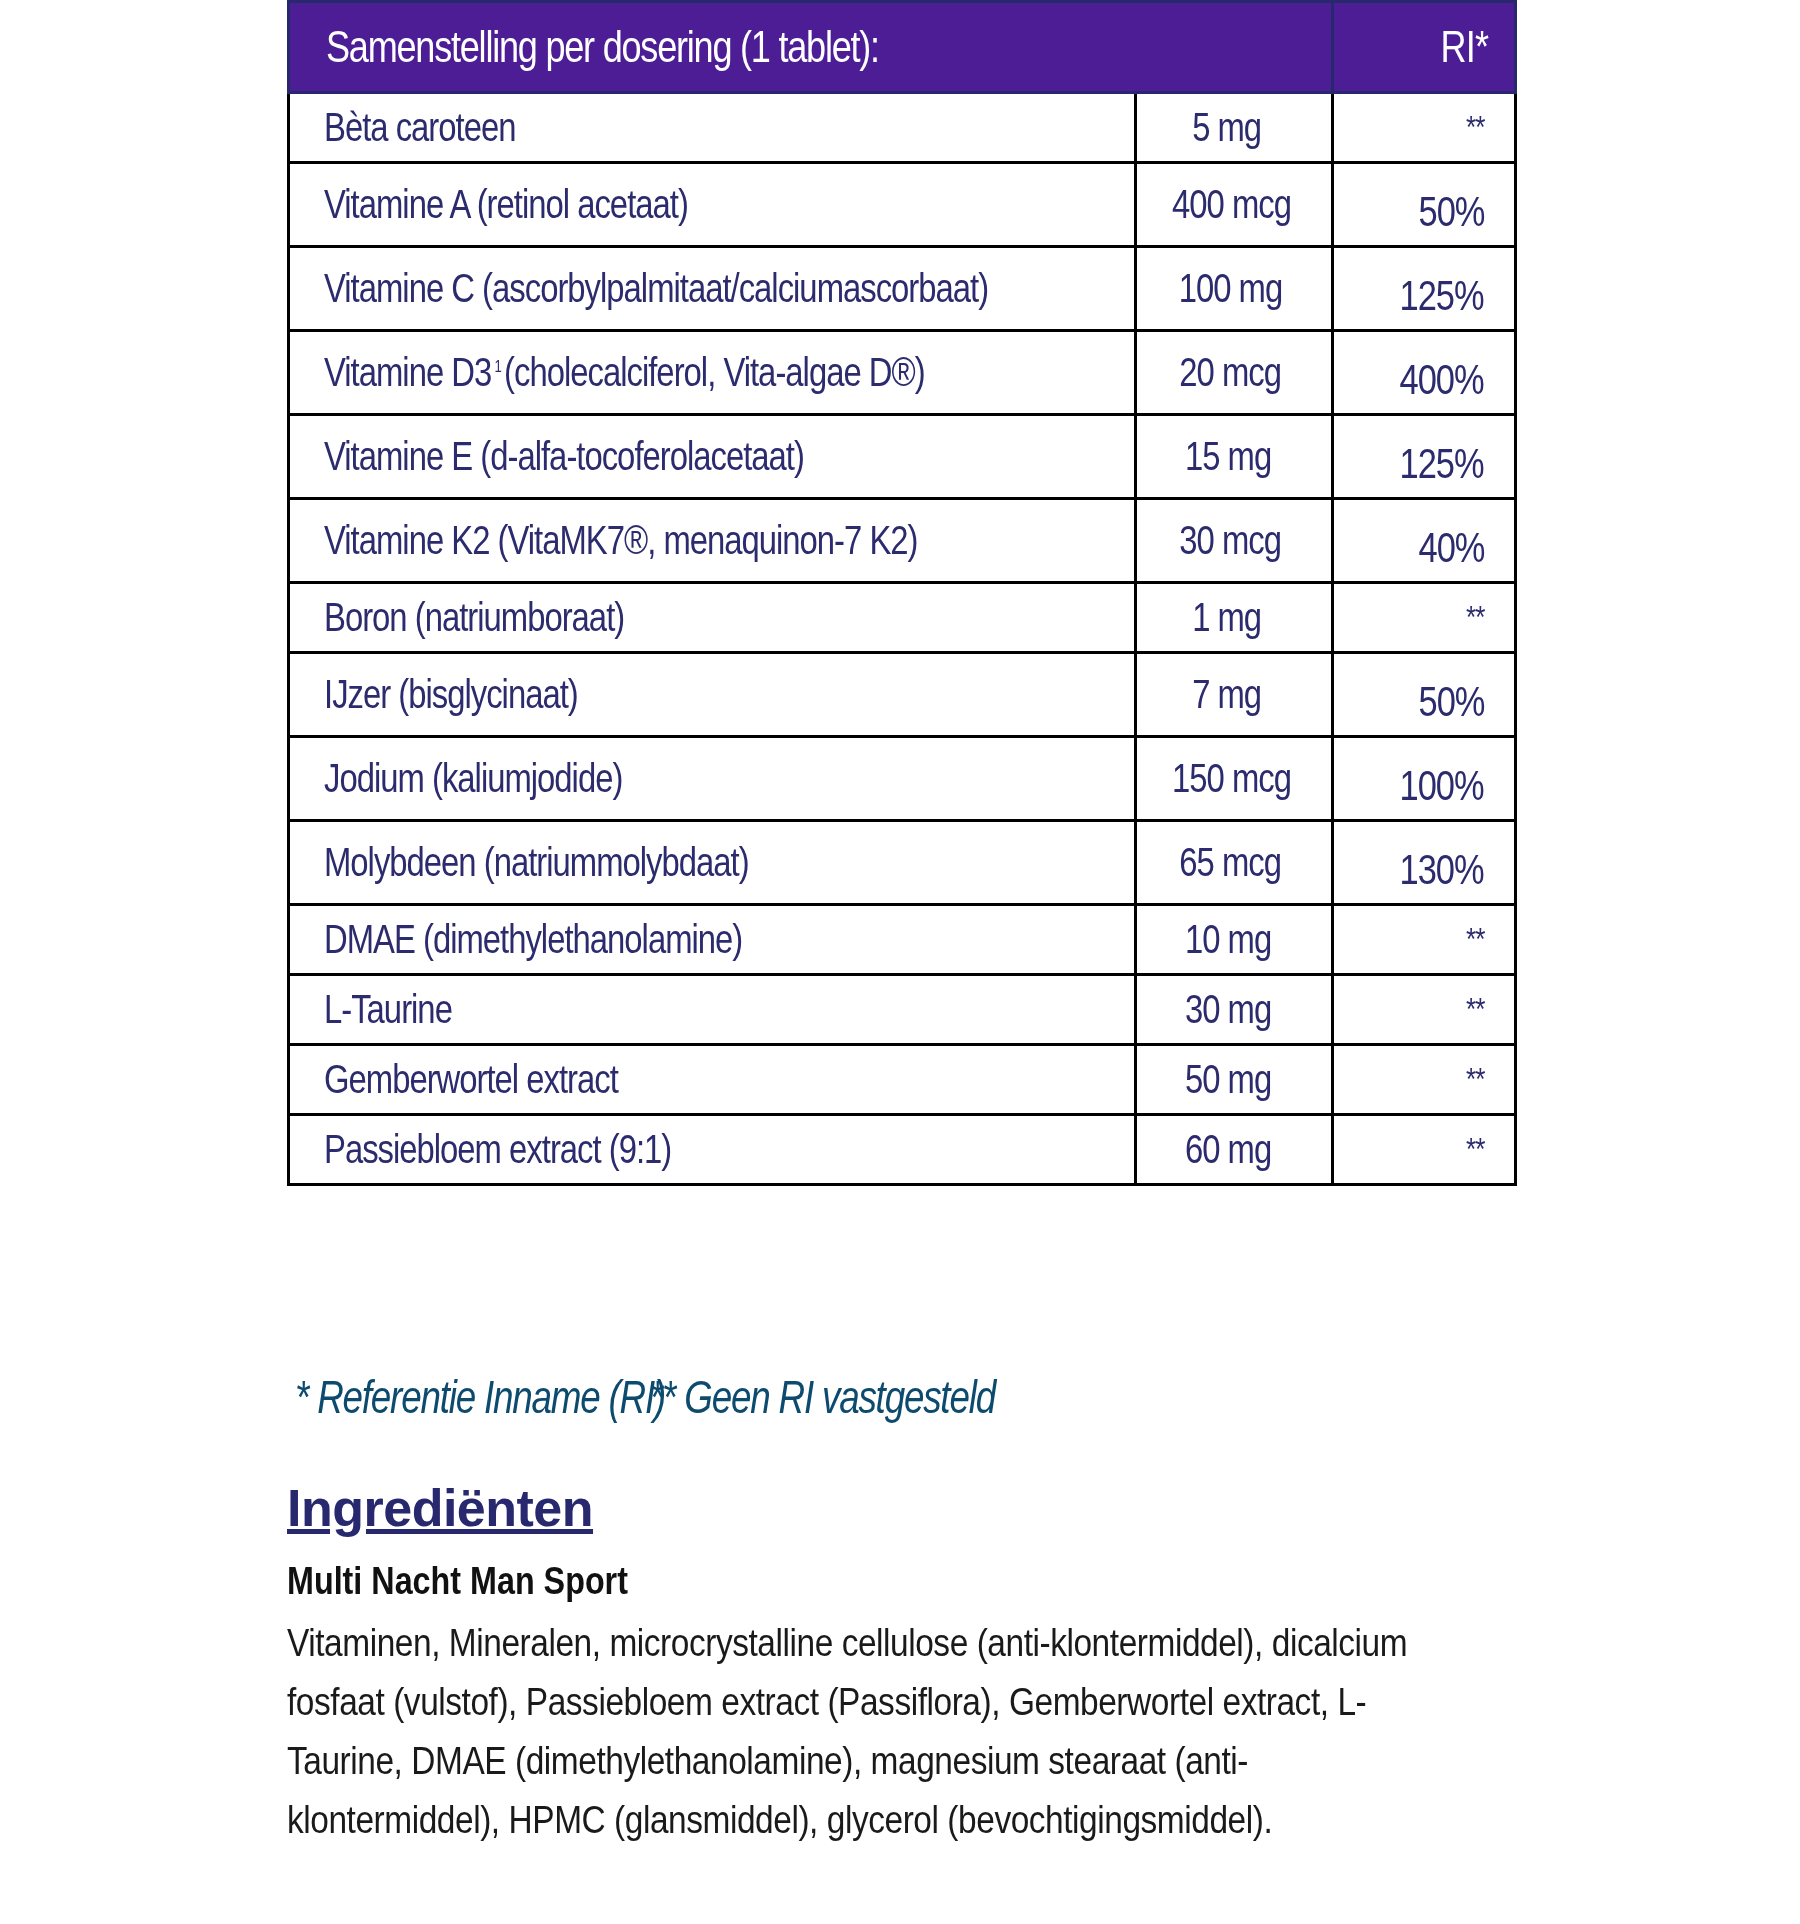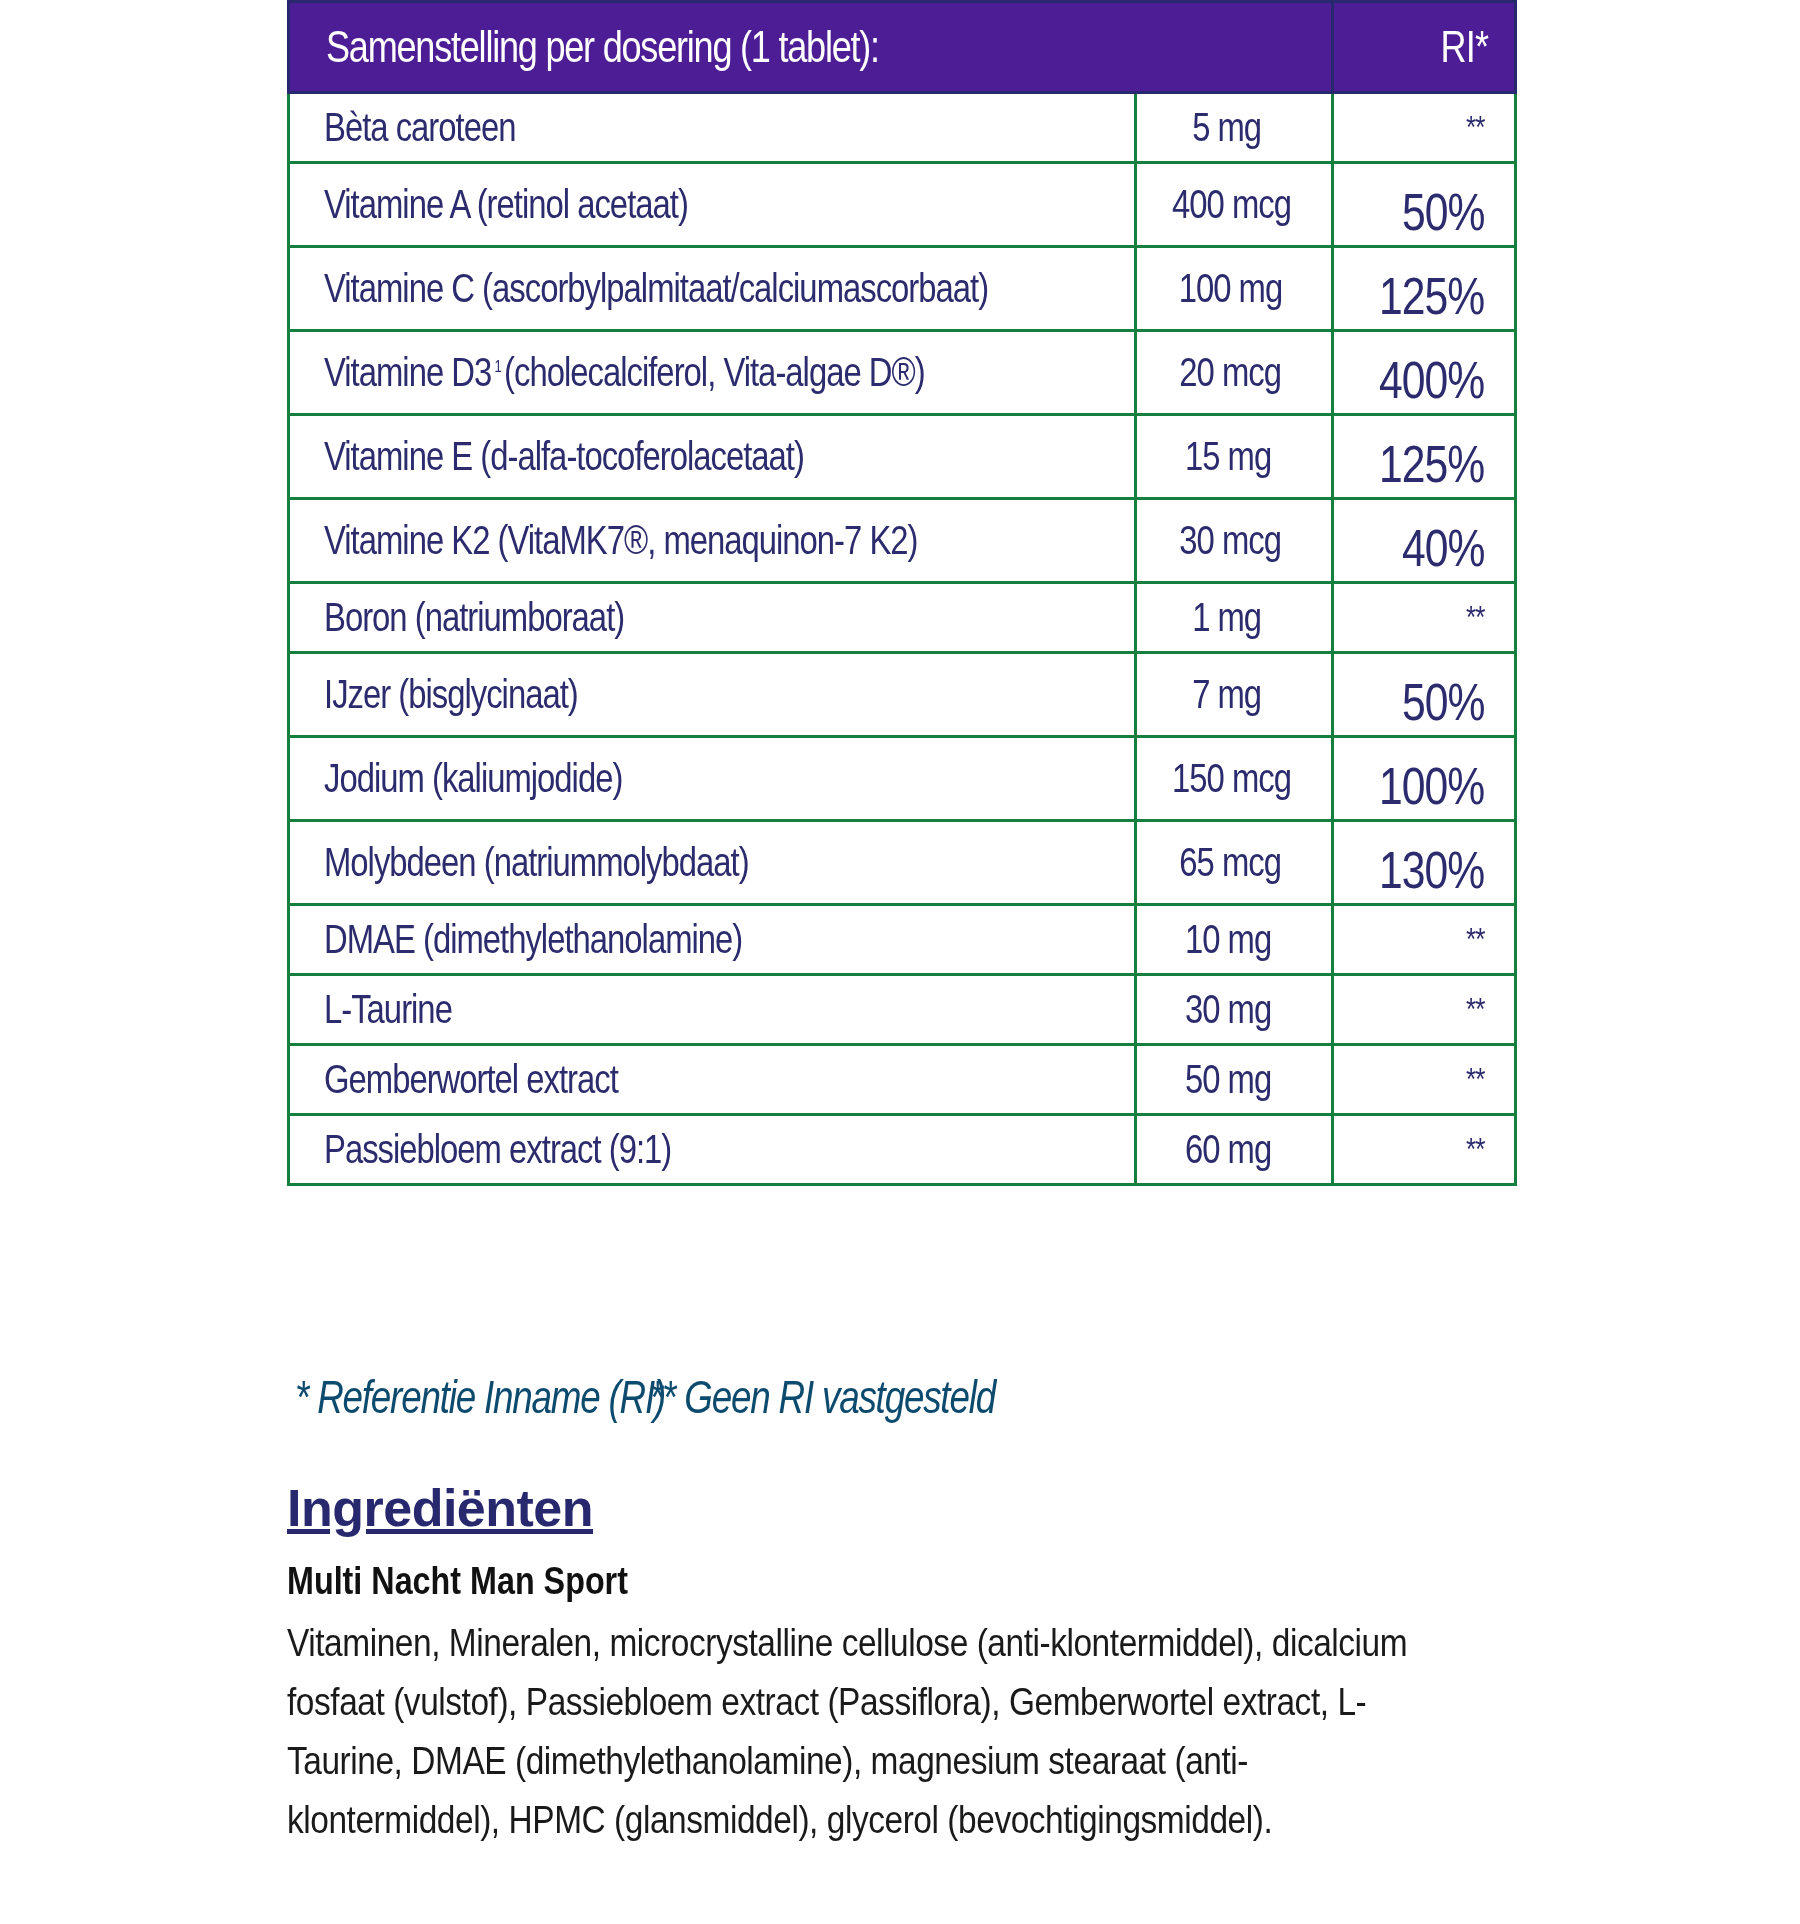--- a/index.html
+++ b/index.html
@@ -40,41 +40,41 @@
       text-align: left;
       padding-left: 36px !important;
       letter-spacing: -1.5px;
     }
     .hdr-ri {
       text-align: right;
       padding-right: 26px !important;
       letter-spacing: -1px;
     }
     .nutri-table tbody td {
-      border: 3px solid #15803d;
+      border: 3px solid #000000;
       height: 67px;
       color: #2b2b6e;
       font-size: 40px;
       padding: 0;
       letter-spacing: -1.2px;
       white-space: nowrap;
       overflow: hidden;
     }
     .nutri-table tbody td.name {
       padding-left: 34px;
       text-align: left;
     }
     .nutri-table tbody td.amount {
       text-align: center;
       padding-right: 30px;
     }
     .nutri-table tbody td.ri {
       text-align: right;
       padding-right: 30px;
-      font-size: 52px;
+      font-size: 42px;
     }
     .nutri-table tbody td.ri.pct {
       padding-top: 14px;
     }
     .nutri-table tbody td.ri.stars {
       vertical-align: middle;
       font-size: 32px;
     }
     .narrow {
       display: inline-block;

